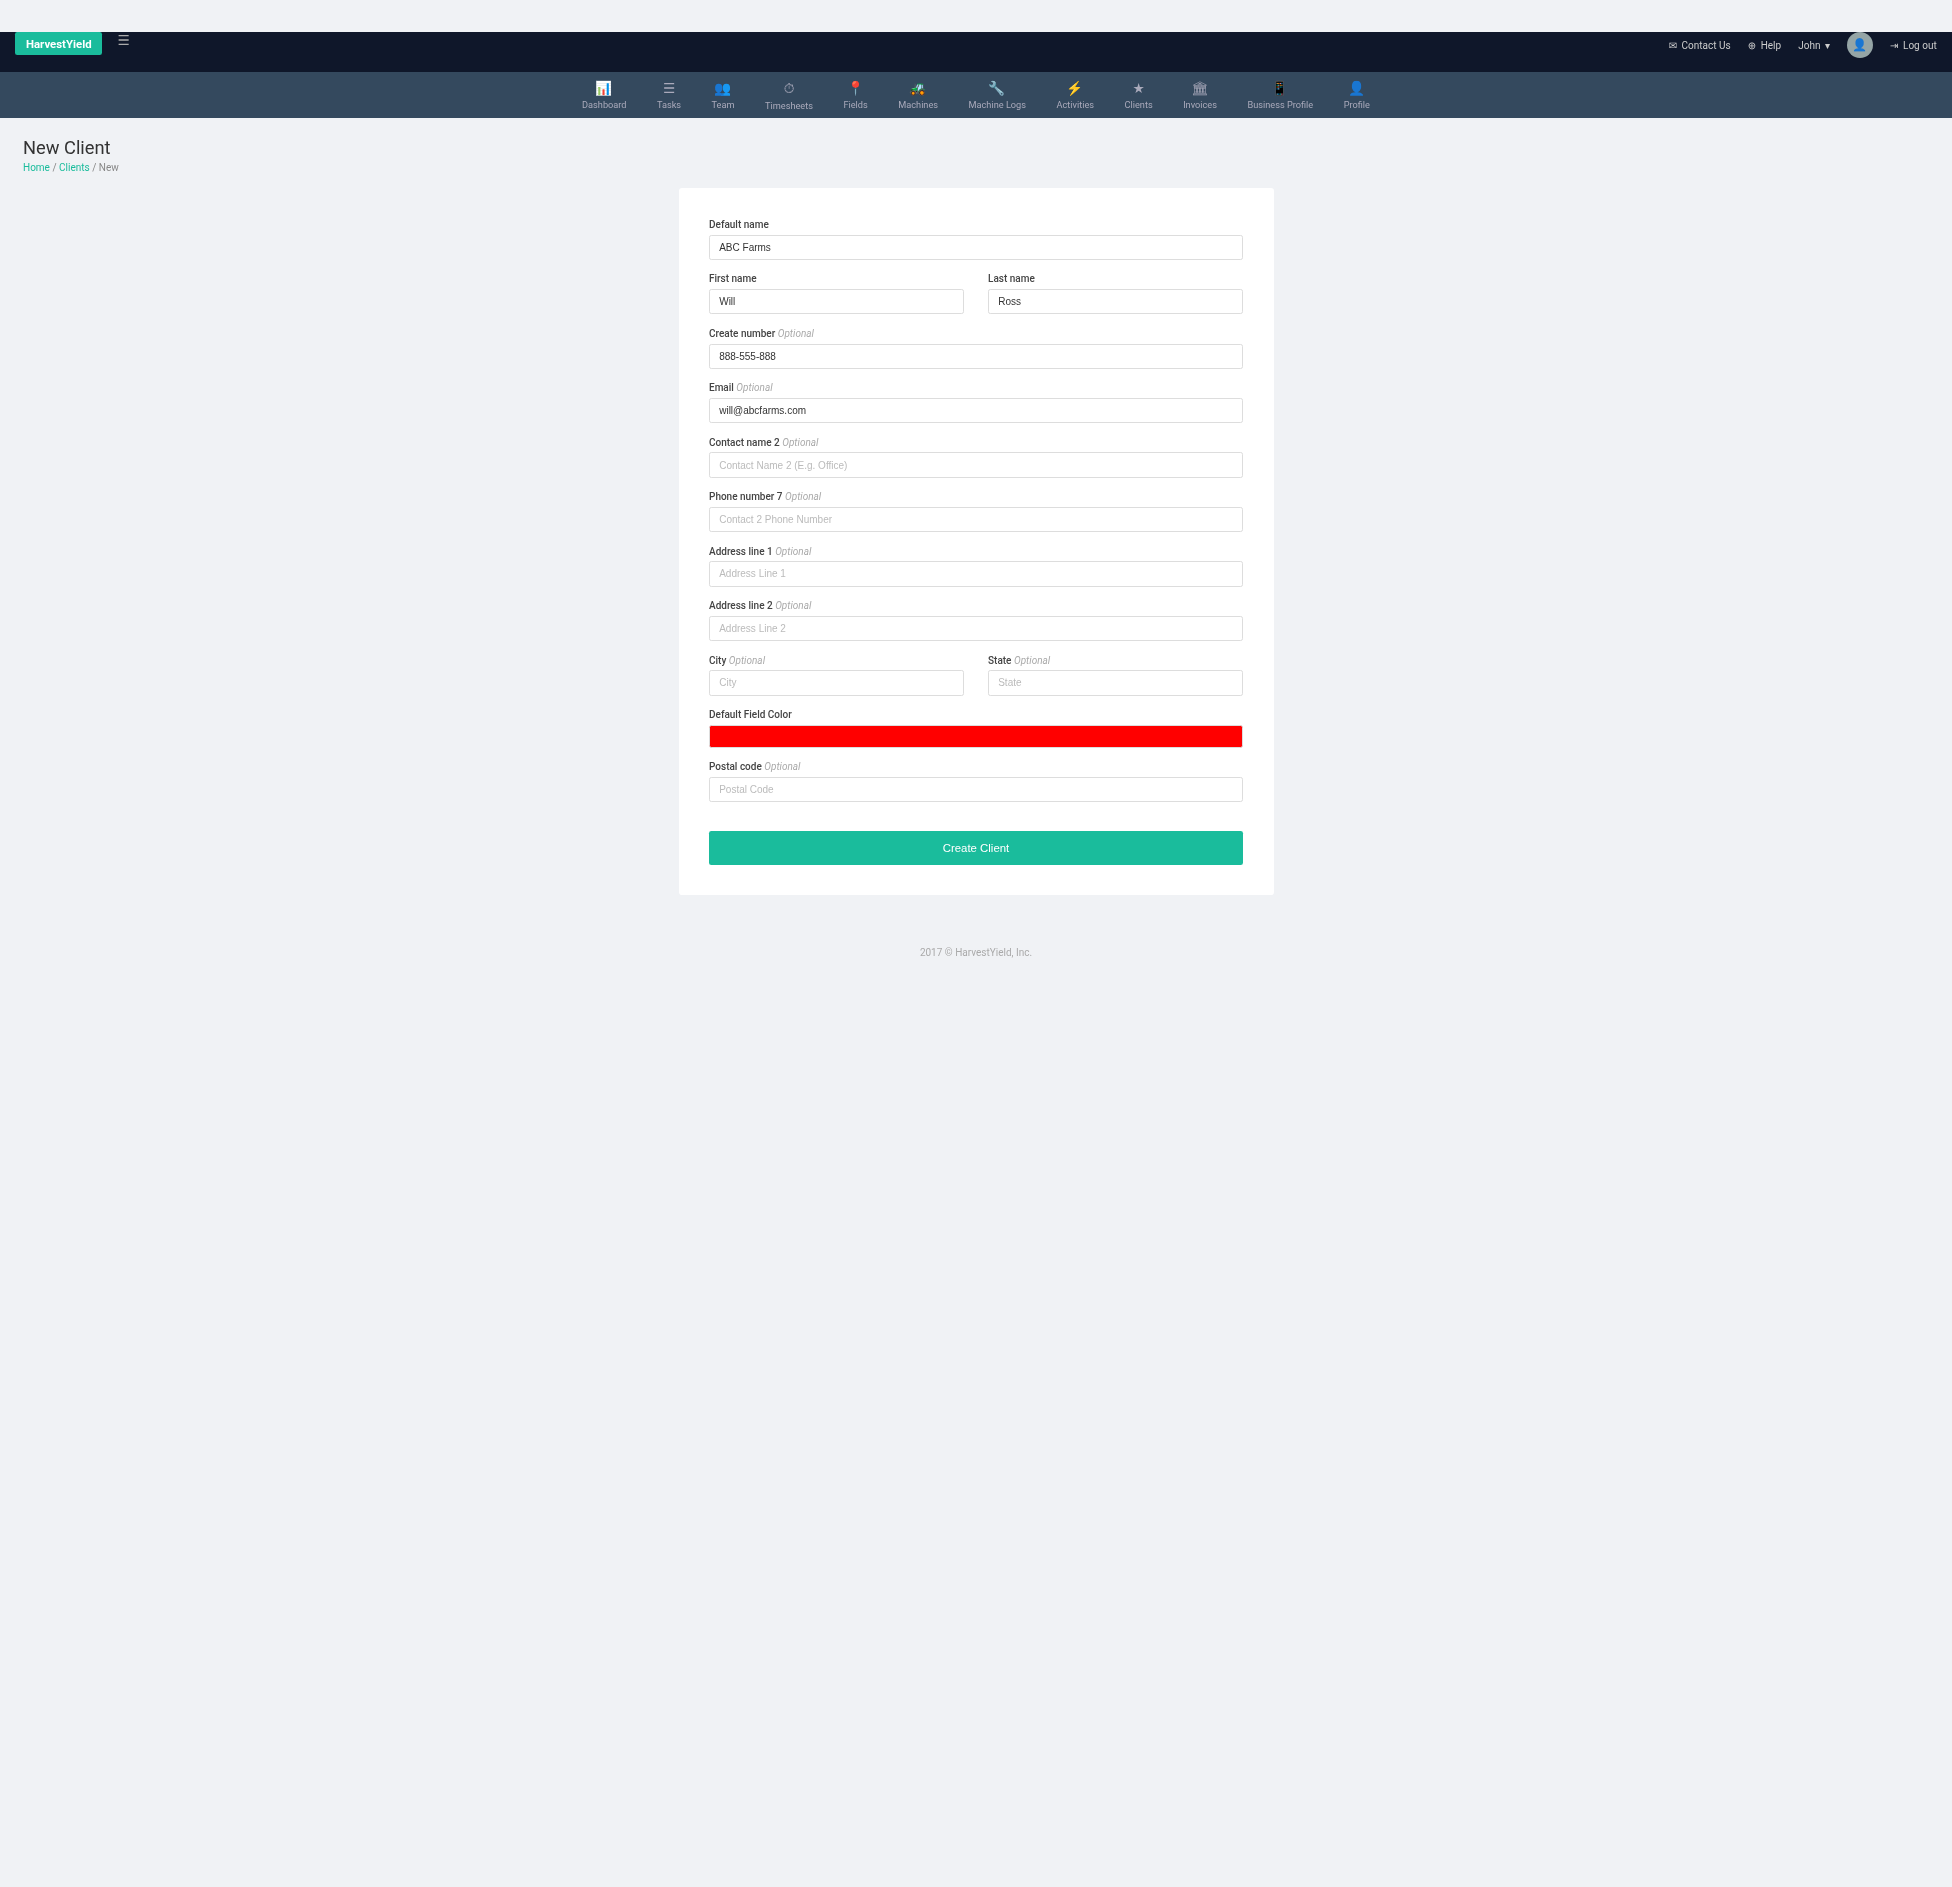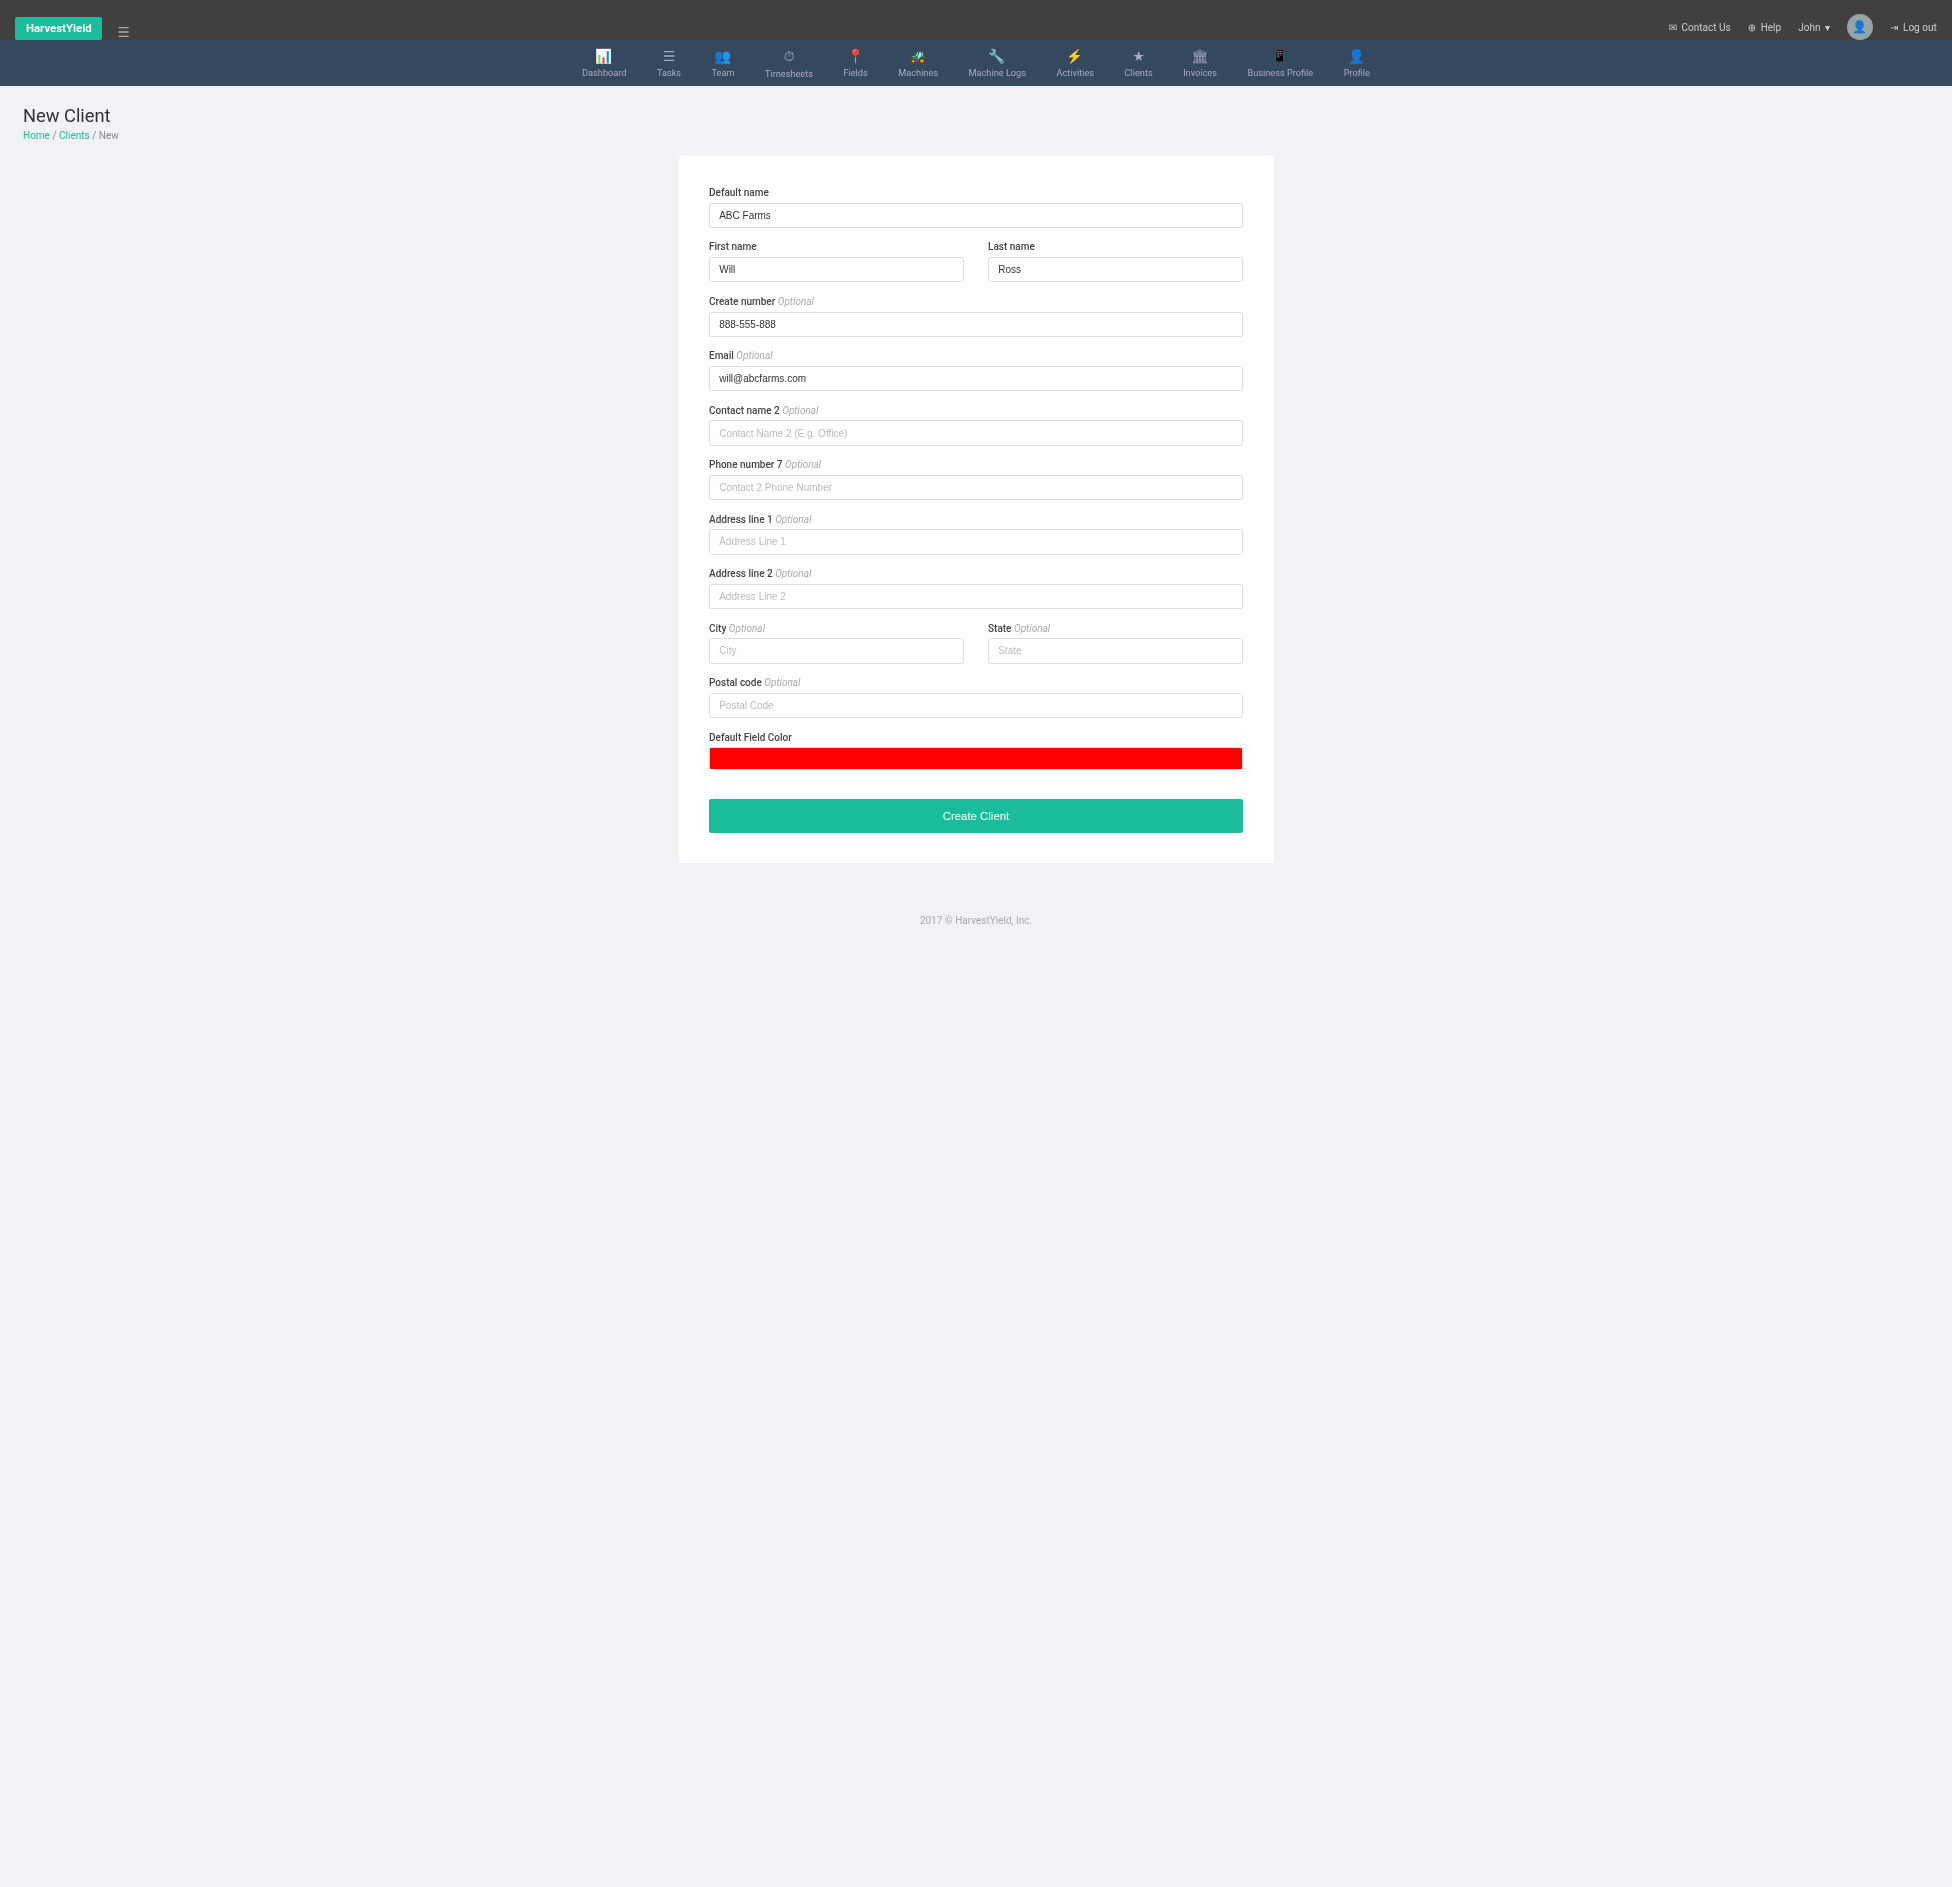--- a/index.html
+++ b/index.html
@@ -1,24 +1,25 @@
 <!DOCTYPE html>
 <html style="font-size:12.2px"><head>
   <meta charset="utf-8">
   <style>
     * { box-sizing: border-box; margin: 0; padding: 0; }
     body { font-family: -apple-system, BlinkMacSystemFont, 'Segoe UI', Roboto, sans-serif; background: #f0f2f5; min-height: 100vh; }
 
     
     .topbar {
       display: flex;
-      align-items: flex-end;
-      background: #404040;
+      align-items: flex-start;
+      background: #0f172a;
       height: 40px;
       padding: 0 15.3px;
+      margin-top: 32px;
     }
     .logo {
       background: #1abc9c;
       color: white;
       font-weight: bold;
       font-size: 11.4px;
       padding: 4.6px 10.7px;
       border-radius: 2.3px;
       margin-right: 15.3px;
       white-space: nowrap;
@@ -346,31 +347,31 @@
         <label class="form-label">
           <span>State</span>
           <span class="optional"> <span>Optional</span></span>
         </label>
         <input type="text" class="form-control" placeholder="State" style="">
       </div>
     </div>
 
     
     <div class="form-group">
-      <label class="form-label">
-        <span>Postal code</span>
-        <span class="optional"> <span>Optional</span></span>
-      </label>
-      <input type="text" class="form-control" placeholder="Postal Code" style="">
-    </div>
-
-    
-    <div class="form-group">
       <label class="form-label">Default Field Color</label>
       <div class="color-swatch" style="background: #ff0000;"></div>
+    </div>
+
+    
+    <div class="form-group">
+      <label class="form-label">
+        <span>Postal code</span>
+        <span class="optional"> <span>Optional</span></span>
+      </label>
+      <input type="text" class="form-control" placeholder="Postal Code" style="">
     </div>
 
     
     <button class="btn-create">Create Client</button>
 
   </div>
 </div>
 
 <div class="footer">
   <span>2017 © HarvestYield, Inc.</span>

